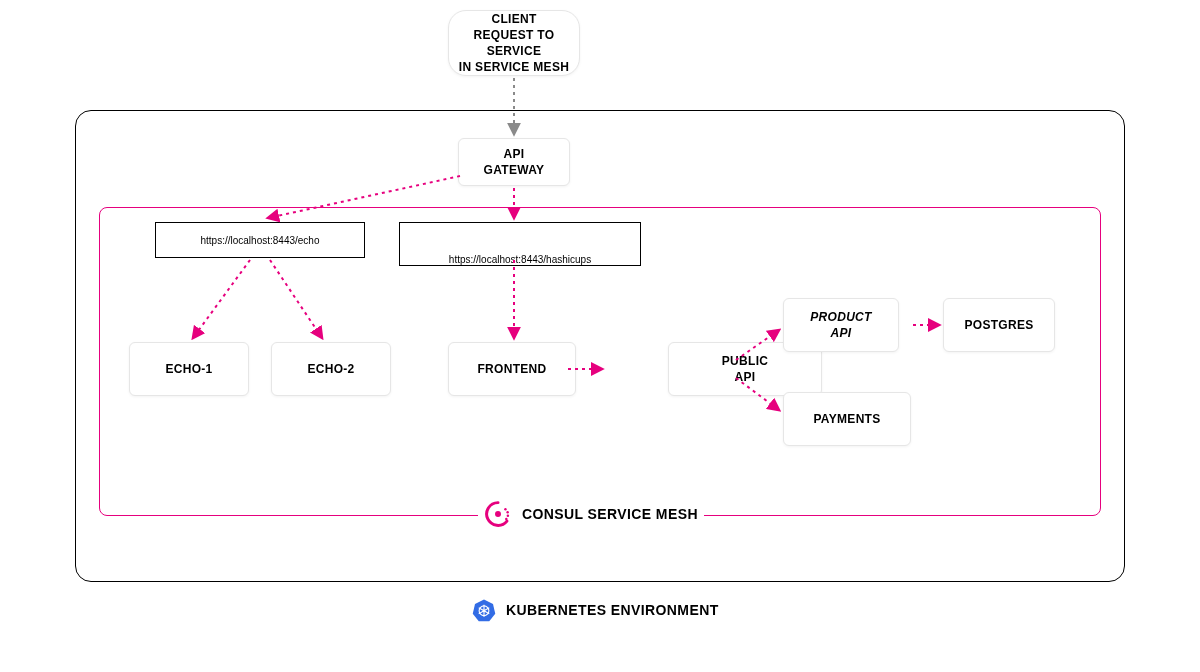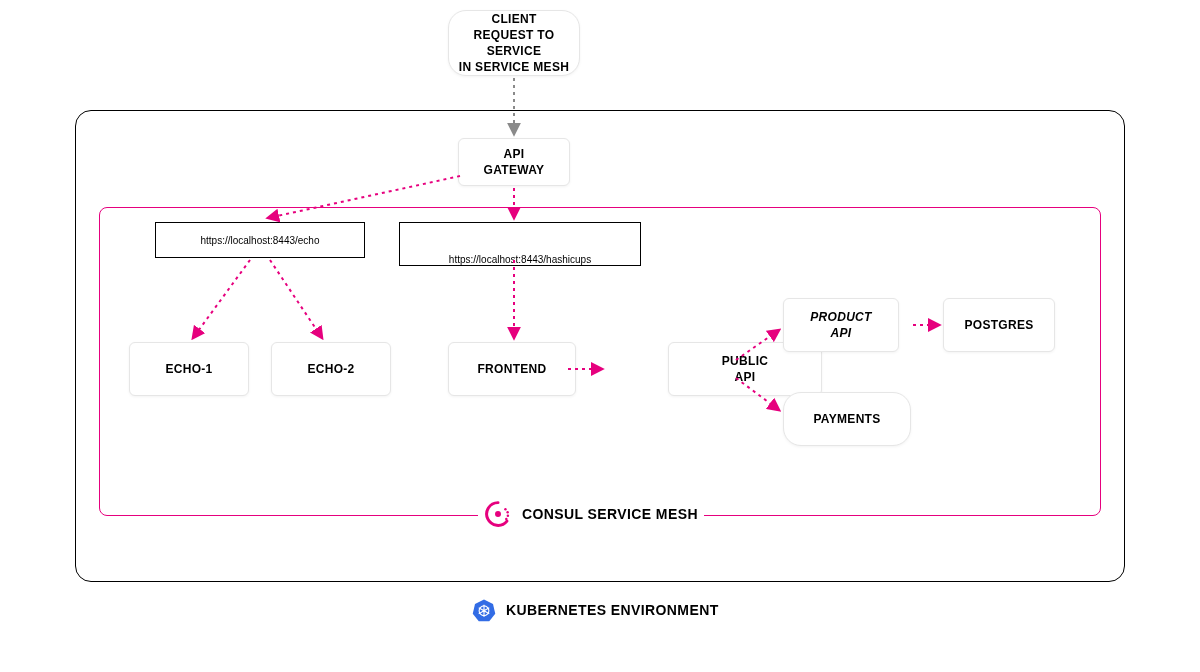--- a/index.html
+++ b/index.html
@@ -43,21 +43,21 @@
     </div>
   <div class="node" style="left:438px;top:342px;width:128px;height:54px;margin-left:10px;">
       <span>FRONTEND</span>
     </div>
   <div class="node" style="left:642px;top:342px;width:154px;height:54px;margin-left:26px;">
       <span>PUBLIC<br>API</span>
     </div>
   <div class="node" style="left:783px;top:298px;width:116px;height:54px;font-style:italic;">
       <span>PRODUCT<br>API</span>
     </div>
-  <div class="node" style="left:783px;top:392px;width:128px;height:54px;border-radius:18px;">
+  <div class="node" style="left:783px;top:392px;width:128px;height:54px;">
       <span>PAYMENTS</span>
     </div>
   <div class="node" style="left:943px;top:298px;width:112px;height:54px;">
       <span>POSTGRES</span>
     </div>
 
   <svg class="overlay">
     <defs>
       <marker id="ah-pink" viewBox="0 0 10 10" refX="8" refY="5" markerWidth="7" markerHeight="7" orient="auto-start-reverse">
         <path d="M0,0 L10,5 L0,10 z" fill="#e6007e"></path>

